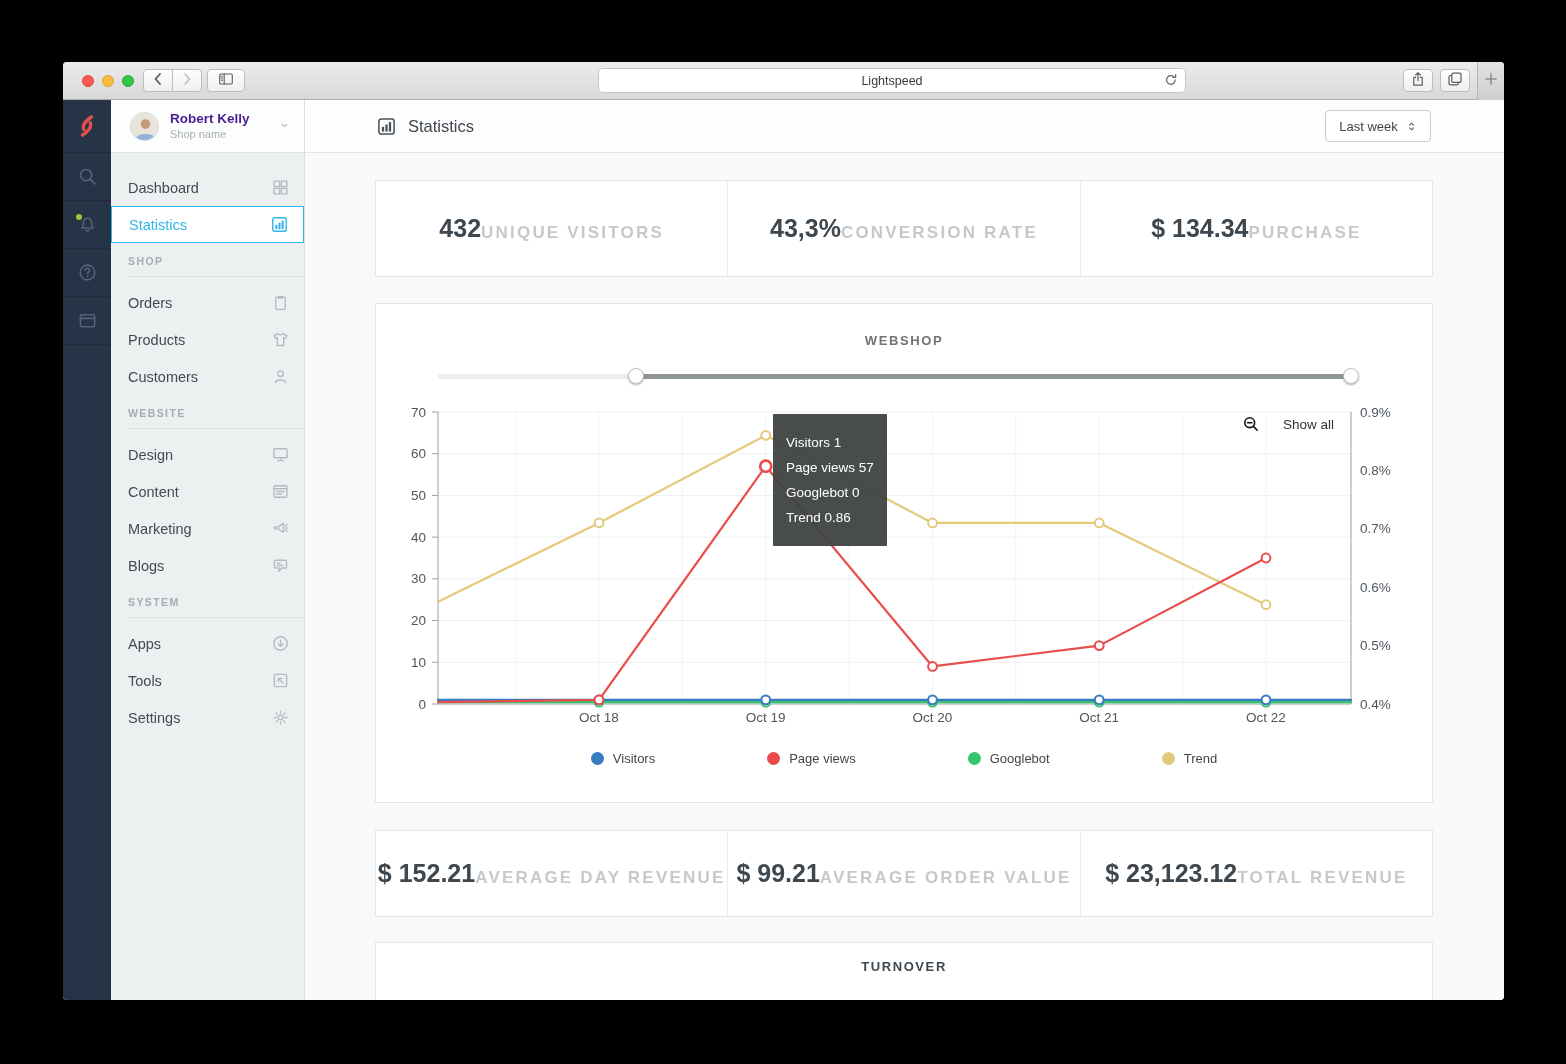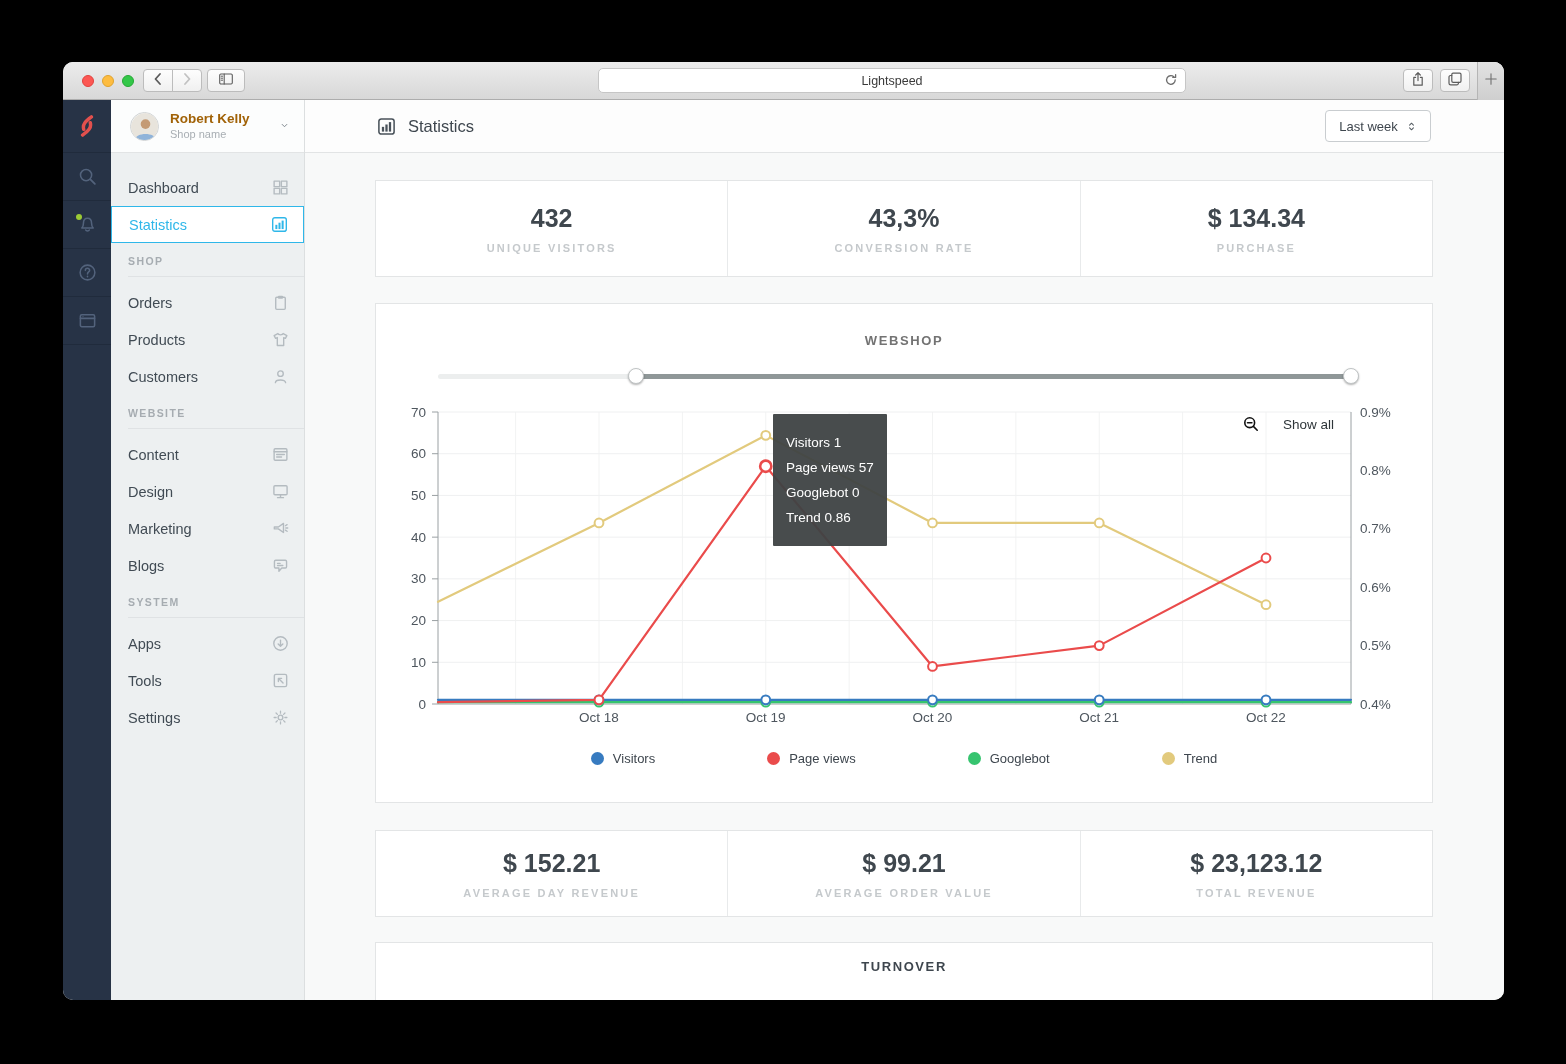--- a/index.html
+++ b/index.html
@@ -1,19 +1,19 @@
 <!DOCTYPE html>
 <html><head>
 <meta charset="utf-8">
 <style>
   * { margin:0; padding:0; box-sizing:border-box; }
   html,body { width:1566px; height:1064px; background:#000; font-family:"Liberation Sans", sans-serif; }
 
   .window { position:absolute; left:63px; top:62px; width:1441px; height:938px;
-            border-radius:10px; overflow:hidden; background:#f8f9f9;
+            border-radius:4px; overflow:hidden; background:#f8f9f9;
             box-shadow:0 30px 70px rgba(0,0,0,.55); }
 
   
   .toolbar { position:relative; height:38px; background:linear-gradient(#ececec,#d8d8d8);
              border-bottom:1px solid #adadad; }
   .traffic { position:absolute; left:19px; top:13px; display:flex; gap:8px; }
   .light { width:12px; height:12px; border-radius:50%; }
   .light.red    { background:#fc5753; border:1px solid #e2423e; }
   .light.yellow { background:#fdbc40; border:1px solid #e0a32e; }
   .light.green  { background:#33c748; border:1px solid #26a835; }
@@ -44,21 +44,21 @@
   .iconbar .badge { position:absolute; left:13px; top:13px; width:6px; height:6px; border-radius:50%;
                     background:#9ccb35; }
 
   .sidebar { width:194px; background:#edf0f1; border-right:1px solid #dcdfe0; flex-shrink:0;
              display:flex; flex-direction:column; }
   .profile { height:53px; background:#fcfdfd; border-bottom:1px solid #e2e4e5; display:flex;
              align-items:center; padding:0 14px 0 19px; gap:11px; cursor:pointer; }
   .avatar { width:29px; height:29px; border-radius:50%; overflow:hidden; flex-shrink:0;
             border:1px solid #cfd2d3; }
   .who { flex:1; line-height:1.25; }
-  .who .name { font-size:13.5px; font-weight:bold; color:#a16207; }
+  .who .name { font-size:13.5px; font-weight:bold; color:#4c1d95; }
   .who .shop { font-size:11px; color:#a8aeb3; }
   .profile .chev { color:#7d858c; }
 
   .menu { padding-top:16px; }
   .menu-item { height:37px; display:flex; align-items:center; padding:0 15px 0 17px;
                color:#414b54; font-size:14.5px; cursor:pointer; }
   .menu-item .mi-label { flex:1; }
   .menu-item .mi-icon { color:#b4bbc0; display:flex; }
   .menu-item.active { background:#fff; border:1px solid #2fb7e9; color:#2fb7e9; }
   .menu-item.active .mi-icon { color:#2fb7e9; }
@@ -71,25 +71,25 @@
   .mh-icon { color:#49525a; margin-right:12px; display:flex; }
   .mh-title { font-size:16.5px; color:#3e464e; flex:1; }
   .period-btn { min-width:106px; height:32px; background:#fff; border:1px solid #c9cdd0;
                 border-radius:4px; display:flex; align-items:center; justify-content:center;
                 gap:8px; font-size:13px; color:#3e464e; cursor:pointer; padding:0 12px; }
   .period-btn .chev { color:#555d63; display:flex; }
 
   .content { padding:27px 71px 0 70px; }
   .card { background:#fff; border:1px solid #e3e5e6; }
   .stats-row { display:flex; height:97px; }
-  .stat-cell { flex:1; display:flex; flex-direction:column; align-items:center;
+  .stat-cell { flex:1; display:flex; flex-direction:row; align-items:center;
                justify-content:center; border-right:1px solid #e8eaeb; }
   .stat-cell:last-child { border-right:none; }
   .stat-value { font-size:25px; font-weight:bold; color:#3f474e; }
-  .stat-label { margin-top:9px; font-size:11px; font-weight:bold; color:#c5c9cc;
+  .stat-label { margin-top:9px; font-size:17px; font-weight:bold; color:#c5c9cc;
                 letter-spacing:2.2px; }
   .stats-row.bottom { height:87px; margin-top:27px; }
 
   .chart-card { margin-top:26px; height:500px; position:relative; }
   .chart-title { text-align:center; margin-top:29px; font-size:13px; font-weight:bold;
                  letter-spacing:1.6px; color:#737373; }
   .slider { position:absolute; left:62px; top:64px; width:913px; height:16px; }
   .slider-track { position:absolute; left:0; top:6px; width:100%; height:5px; border-radius:3px;
                   background:#eceeee; }
   .slider-range { position:absolute; top:6px; height:5px; background:#8f9798; }
@@ -271,34 +271,34 @@
             <span class="mi-label">Customers</span>
             <span class="mi-icon">
               <svg width="17" height="17" viewBox="0 0 16 16" fill="none" stroke="currentColor" stroke-width="1.3" stroke-linecap="round" stroke-linejoin="round">
                 <circle cx="8" cy="5.3" r="2.6"></circle>
                 <path d="M3.2 13.8 C3.2 10.4 12.8 10.4 12.8 13.8"></path>
               </svg>
             </span>
           </div>
           <div class="menu-section">WEBSITE</div>
           <div class="menu-item">
+            <span class="mi-label">Design</span>
+            <span class="mi-icon">
+              <svg width="17" height="17" viewBox="0 0 16 16" fill="none" stroke="currentColor" stroke-width="1.3" stroke-linecap="round" stroke-linejoin="round">
+                <rect x="1.8" y="2.6" width="12.4" height="8.4" rx="1"></rect>
+                <path d="M8 11 L8 13.4 M5.2 13.8 L10.8 13.8"></path>
+              </svg>
+            </span>
+          </div>
+          <div class="menu-item">
             <span class="mi-label">Content</span>
             <span class="mi-icon">
               <svg width="17" height="17" viewBox="0 0 16 16" fill="none" stroke="currentColor" stroke-width="1.3" stroke-linecap="round" stroke-linejoin="round">
                 <rect x="2" y="2.6" width="12" height="10.8" rx="1"></rect>
                 <path d="M2 5.4 L14 5.4 M4.4 8 L11.6 8 M4.4 10.4 L9 10.4"></path>
-              </svg>
-            </span>
-          </div>
-          <div class="menu-item">
-            <span class="mi-label">Design</span>
-            <span class="mi-icon">
-              <svg width="17" height="17" viewBox="0 0 16 16" fill="none" stroke="currentColor" stroke-width="1.3" stroke-linecap="round" stroke-linejoin="round">
-                <rect x="1.8" y="2.6" width="12.4" height="8.4" rx="1"></rect>
-                <path d="M8 11 L8 13.4 M5.2 13.8 L10.8 13.8"></path>
               </svg>
             </span>
           </div>
           <div class="menu-item">
             <span class="mi-label">Marketing</span>
             <span class="mi-icon">
               <svg width="17" height="17" viewBox="0 0 16 16" fill="none" stroke="currentColor" stroke-width="1.3" stroke-linecap="round" stroke-linejoin="round">
                 <path d="M2.2 6.6 L6 6.6 L10.8 3.2 L10.8 11.8 L6 8.4 L2.2 8.4 Z"></path>
                 <path d="M12.6 5.4 L14.2 4.4 M12.6 9.6 L14.2 10.6 M13 7.5 L14.8 7.5"></path>
               </svg>

